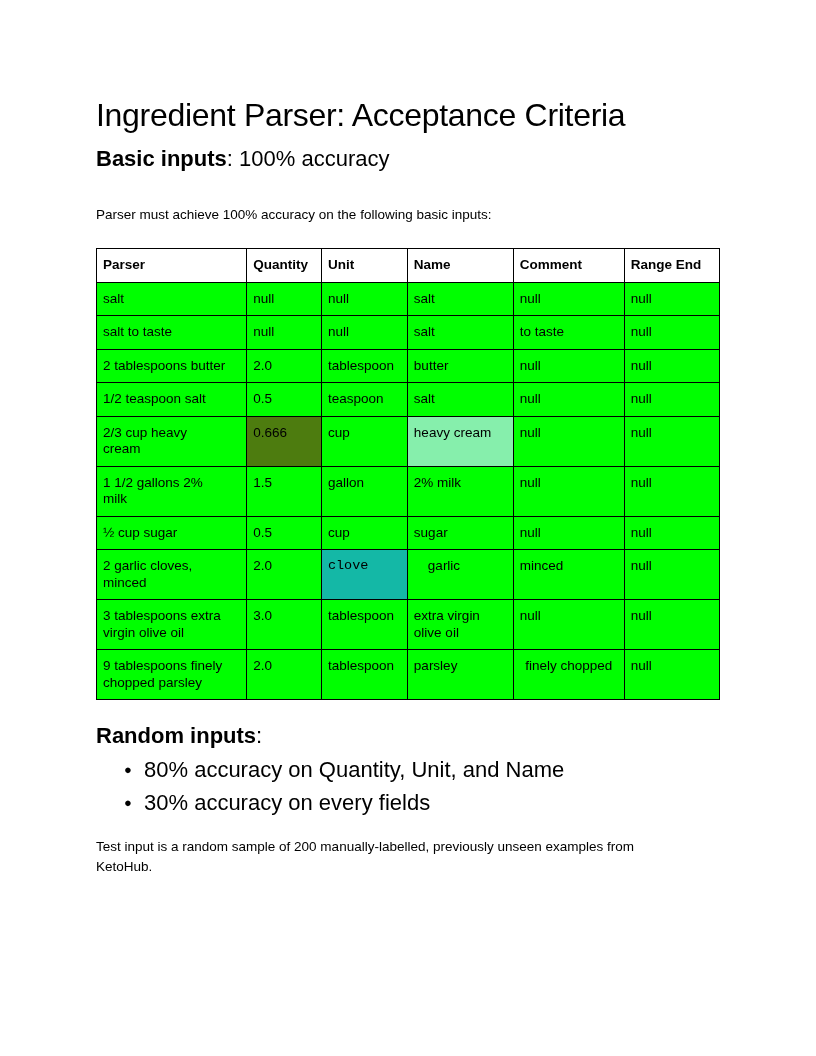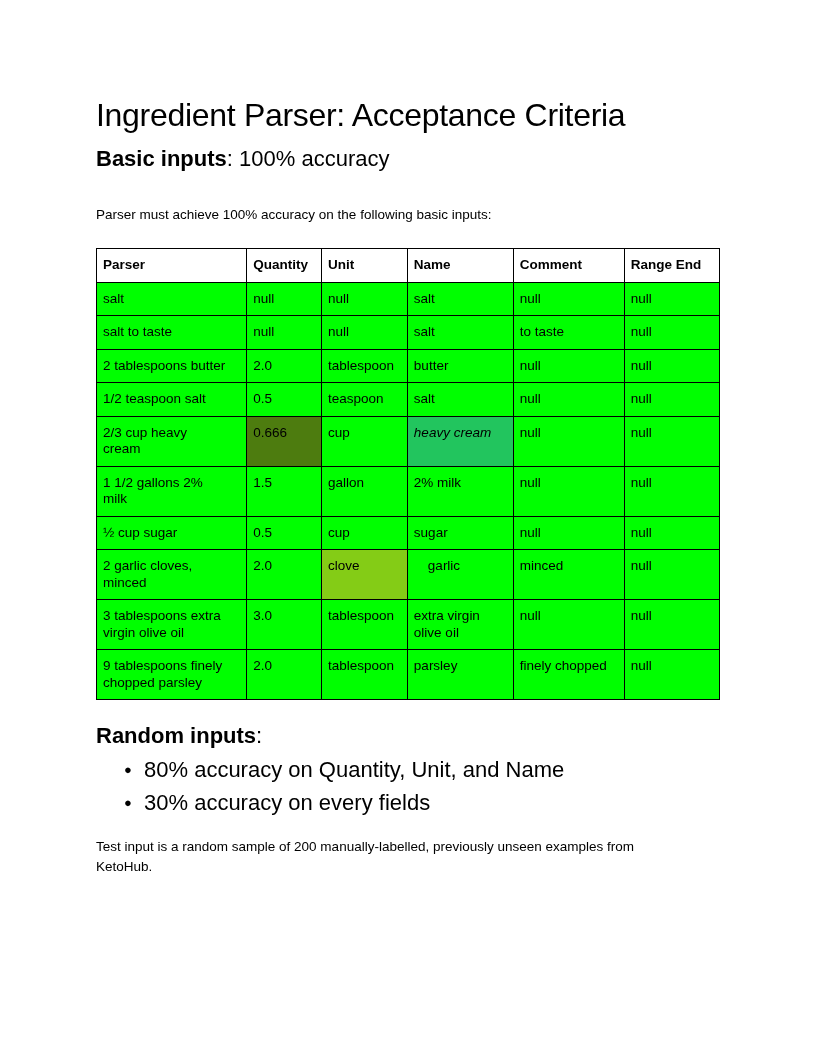--- a/index.html
+++ b/index.html
@@ -142,21 +142,21 @@
       <td style="background: rgb(0, 255, 0);">teaspoon</td>
       <td style="background: rgb(0, 255, 0);">salt</td>
       <td style="background: rgb(0, 255, 0);">null</td>
       <td style="background: rgb(0, 255, 0);">null</td>
     </tr>
     <tr class="data-row">
       <td style="background: rgb(0, 255, 0);">2/3 cup heavy
 cream</td>
       <td style="background: #4d7c0f;">0.666</td>
       <td style="background: rgb(0, 255, 0);">cup</td>
-      <td style="background: #22c55e; font-style: italic;">heavy cream</td>
+      <td style="background: #86efac;">heavy cream</td>
       <td style="background: rgb(0, 255, 0);">null</td>
       <td style="background: rgb(0, 255, 0);">null</td>
     </tr>
     <tr class="data-row">
       <td style="background: rgb(0, 255, 0);">1 1/2 gallons 2%
 milk</td>
       <td style="background: rgb(0, 255, 0);">1.5</td>
       <td style="background: rgb(0, 255, 0);">gallon</td>
       <td style="background: rgb(0, 255, 0);">2% milk</td>
       <td style="background: rgb(0, 255, 0);">null</td>
@@ -167,42 +167,42 @@
       <td style="background: rgb(0, 255, 0);">0.5</td>
       <td style="background: rgb(0, 255, 0);">cup</td>
       <td style="background: rgb(0, 255, 0);">sugar</td>
       <td style="background: rgb(0, 255, 0);">null</td>
       <td style="background: rgb(0, 255, 0);">null</td>
     </tr>
     <tr class="data-row">
       <td style="background: rgb(0, 255, 0);">2 garlic cloves,
 minced</td>
       <td style="background: rgb(0, 255, 0);">2.0</td>
-      <td style="background: #84cc16;">clove</td>
+      <td style="background: #14b8a6; font-family: Liberation Mono, monospace;">clove</td>
       <td style="background: rgb(0, 255, 0); padding-left: 20px;">garlic</td>
       <td style="background: rgb(0, 255, 0);">minced</td>
       <td style="background: rgb(0, 255, 0);">null</td>
     </tr>
     <tr class="data-row">
       <td style="background: rgb(0, 255, 0);">3 tablespoons extra
 virgin olive oil</td>
       <td style="background: rgb(0, 255, 0);">3.0</td>
       <td style="background: rgb(0, 255, 0);">tablespoon</td>
       <td style="background: rgb(0, 255, 0);">extra virgin
 olive oil</td>
       <td style="background: rgb(0, 255, 0);">null</td>
       <td style="background: rgb(0, 255, 0);">null</td>
     </tr>
     <tr class="data-row">
       <td style="background: rgb(0, 255, 0);">9 tablespoons finely
 chopped parsley</td>
       <td style="background: rgb(0, 255, 0);">2.0</td>
       <td style="background: rgb(0, 255, 0);">tablespoon</td>
       <td style="background: rgb(0, 255, 0);">parsley</td>
-      <td style="background: rgb(0, 255, 0);">finely chopped</td>
+      <td style="background: rgb(0, 255, 0); text-align: center;">finely chopped</td>
       <td style="background: rgb(0, 255, 0);">null</td>
     </tr>
   </tbody>
 </table>
 
 <h2 class="section-heading random-heading"><span class="hb">Random inputs</span><span>:</span></h2>
 
 <ul class="accuracy-list">
   <li><span class="bullet-dot">●</span><span>80% accuracy on Quantity, Unit, and Name</span></li>
   <li><span class="bullet-dot">●</span><span>30% accuracy on every fields</span></li>

